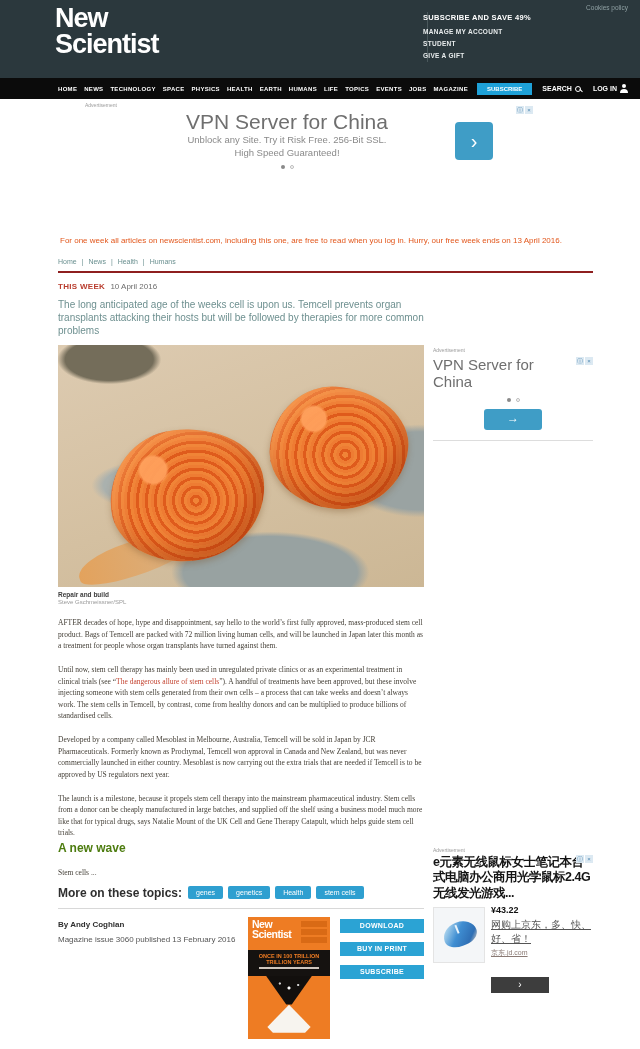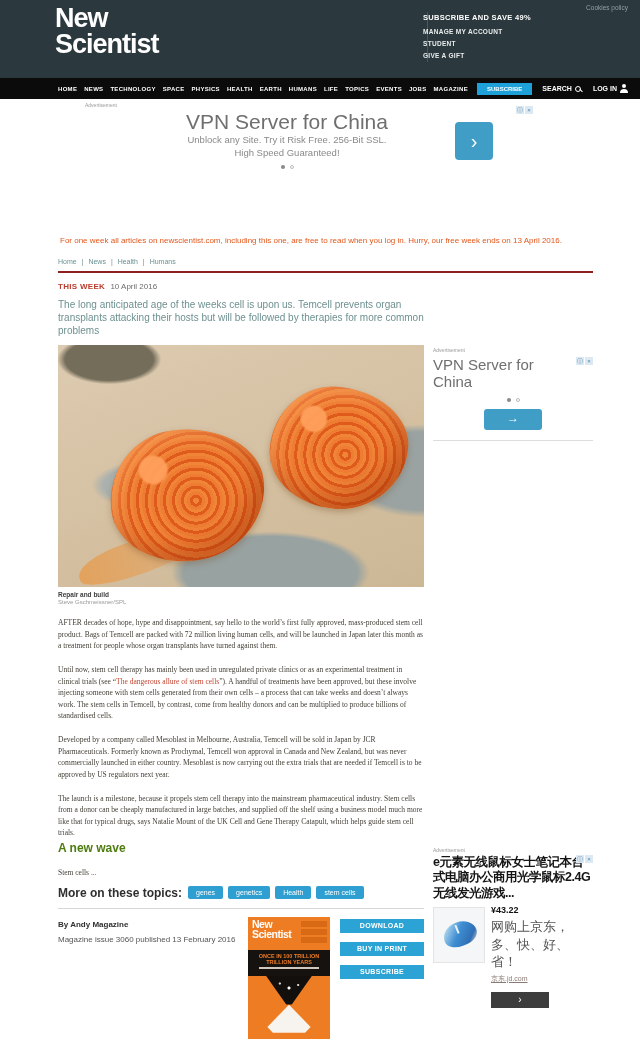--- a/index.html
+++ b/index.html
@@ -118,21 +118,21 @@
 
   .cn-ad { position:absolute; left:0; top:500px; width:160px; }
   .cn-title { font-size:12.5px; font-weight:bold; color:#141414; line-height:1.23; margin-top:2px; letter-spacing:-.5px; }
   .cn-product { position:relative; margin-top:4px; min-height:64px; }
   .cn-img { position:absolute; left:0; top:2px; width:52px; height:56px; background:#f4f6f8; border:1px solid #e4e4e4; }
   .mouse { position:absolute; left:9px; top:14px; width:34px; height:24px; border-radius:50% 50% 46% 46%/58% 58% 44% 44%; transform:rotate(-22deg);
     background:linear-gradient(135deg,#bfe0f2 8%, #3f8ed2 45%, #2f6fb5 78%, #d8cfc4 96%); }
   .mouse::after { content:""; position:absolute; left:15px; top:2px; width:2px; height:9px; background:#eaf4fb; }
   .cn-info { margin-left:58px; }
   .cn-price { font-size:9px; font-weight:bold; color:#111; }
-  .cn-tagline { font-size:13px; color:#555; line-height:1.35; margin-top:3px; }
+  .cn-tagline { font-size:10px; color:#555; line-height:1.35; margin-top:3px;text-decoration:underline; }
   .cn-link { font-size:7px; color:#8a7a74; margin-top:3px; text-decoration:underline; }
   .cn-btn { width:58px; height:16px; background:#3d3d3d; color:#fff; font-size:10px; text-align:center; line-height:15px; margin:8px 0 0 58px; }
   .cn-ad .adchoices { top:10px; right:0; }
 </style>
 </head>
 <body>
 
 <div class="page">
 
   <header class="site-header">
@@ -244,21 +244,21 @@
           <span class="topics-label">More on these topics:</span>
           <span class="tag">genes</span>
           <span class="tag">genetics</span>
           <span class="tag">Health</span>
           <span class="tag">stem cells</span>
         </div>
 
         <div class="light-rule"></div>
 
         <div class="byline-row">
-          <div class="byline">By Andy Magazine</div>
+          <div class="byline">By Andy Coghlan</div>
           <div class="issue">Magazine issue 3060 published 13 February 2016</div>
 
           <div class="mag-cover">
             <div class="cover-logo">
               <div>New</div>
               <div>Scientist</div>
             </div>
             <div class="cover-bars">
               <div class="cover-bar"></div>
               <div class="cover-bar"></div>

